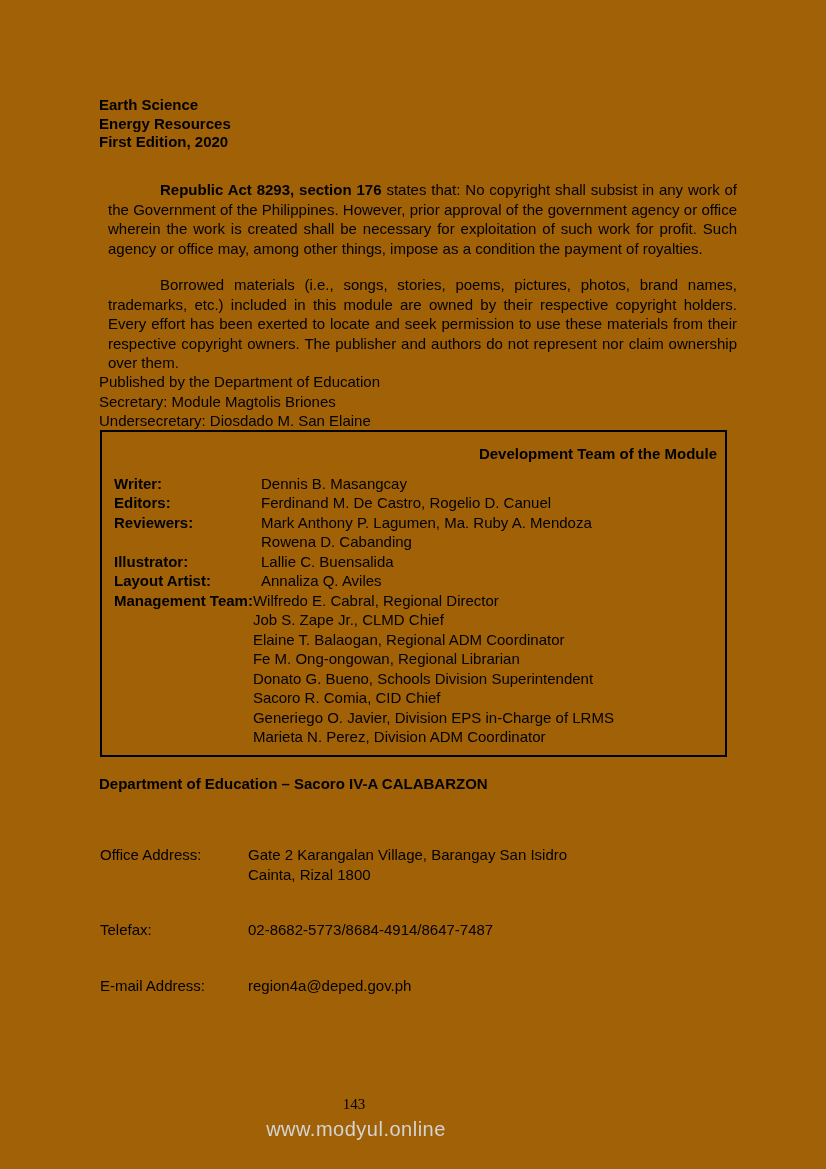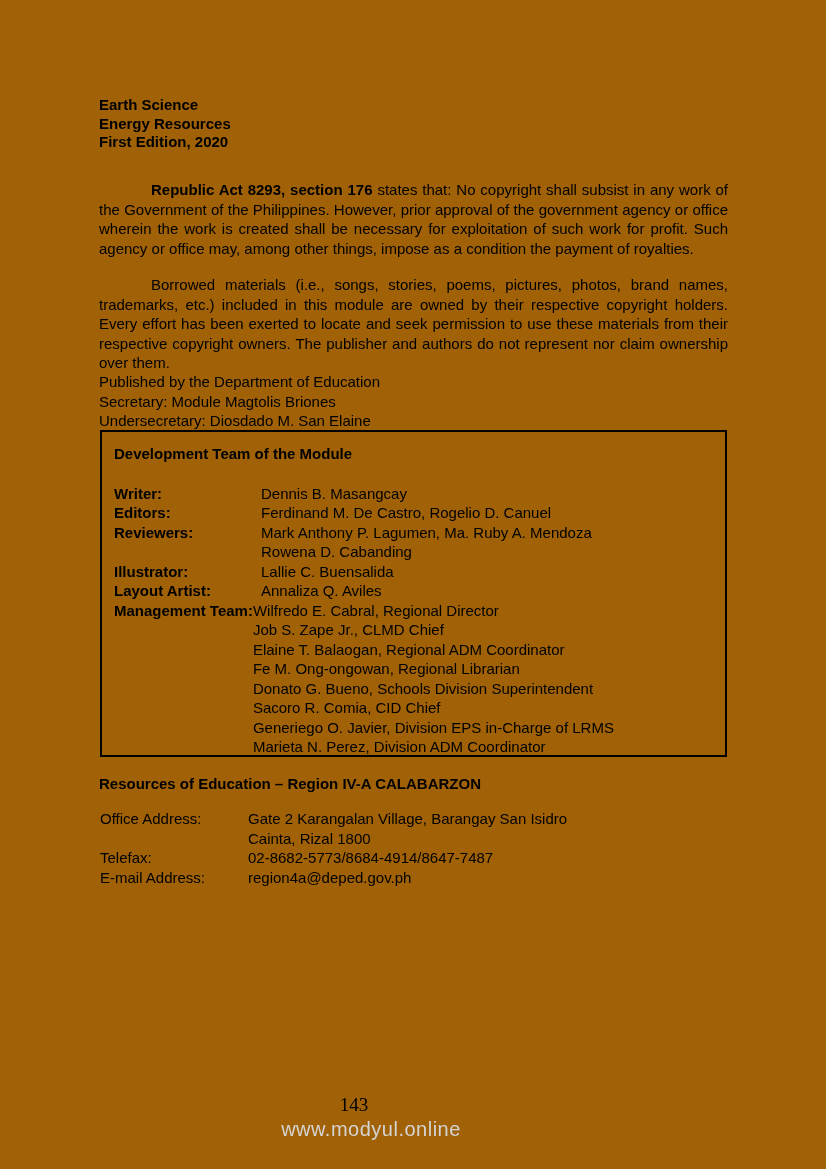--- a/index.html
+++ b/index.html
@@ -22,21 +22,21 @@
 
   .doc-header {
     left: 99px;
     top: 96px;
     width: 629px;
     font-weight: bold;
     line-height: 18.6px;
   }
 
   .body-para {
-    left: 99px;
+    left: 108px;
     width: 629px;
     text-align: justify;
     text-indent: 52px;
   }
   .para-1 { top: 165px; }
   .para-2 { top: 260px; }
 
   .publisher-block {
     left: 99px;
     top: 372px;
@@ -46,23 +46,23 @@
   .team-box {
     left: 100px;
     top: 430px;
     width: 627px;
     height: 327px;
     border: 2px solid #000000;
     box-sizing: border-box;
     padding: 12px 8px 6px 12px;
   }
   .team-box-title {
-    text-align: left;
-    font-weight: bold;
-    margin-bottom: 20px;
+    text-align: right;
+    font-weight: bold;
+    margin-bottom: 10px;
   }
   .team-row { display: flex; }
   .team-label {
     min-width: 147px;
     font-weight: bold;
     flex-shrink: 0;
   }
   .team-row.mgmt .team-label { min-width: 134px; }
   .team-value { flex: 1; }
 
@@ -71,44 +71,43 @@
     top: 774px;
     width: 629px;
     font-weight: bold;
   }
 
   .office-block {
     left: 100px;
     top: 809px;
     width: 628px;
   }
-  .office-row { display: flex; }
+  .office-row { display: flex; margin-top: 36px; }
   .office-label {
     min-width: 148px;
     flex-shrink: 0;
   }
   .office-value { flex: 1; }
 
   .page-number {
     left: 0;
     top: 1095px;
     width: 708px;
     text-align: center;
     font-family: "Liberation Serif", "DejaVu Serif", serif;
-    font-size: 19px;
+    font-size: 15px;
   }
   .watermark {
     left: 0;
     top: 1120px;
     width: 712px;
     text-align: center;
     color: #d4d4d4;
     font-size: 20px;
     letter-spacing: 0.5px;
-    padding-left: 15px;
   }
 </style>
 </head>
 <body>
 
 <div class="page">
 
   <div class="abs doc-header">
     <div>Earth Science</div>
     <div>Energy Resources</div>
@@ -172,21 +171,21 @@
         <div>Elaine T. Balaogan, Regional ADM Coordinator</div>
         <div>Fe M. Ong-ongowan, Regional Librarian</div>
         <div>Donato G. Bueno, Schools Division Superintendent</div>
         <div>Sacoro R. Comia, CID Chief</div>
         <div>Generiego O. Javier, Division EPS in-Charge of LRMS</div>
         <div>Marieta N. Perez, Division ADM Coordinator</div>
       </div>
     </div>
   </div>
 
-  <div class="abs region-heading">Resources of Education – Region IV-A CALABARZON</div>
+  <div class="abs region-heading">Department of Education – Sacoro IV-A CALABARZON</div>
 
   <div class="abs office-block">
     <div class="office-row">
       <div class="office-label">Office Address:</div>
       <div class="office-value">
         <div>Gate 2 Karangalan Village, Barangay San Isidro</div>
         <div>Cainta, Rizal 1800</div>
       </div>
     </div>
     <div class="office-row">

